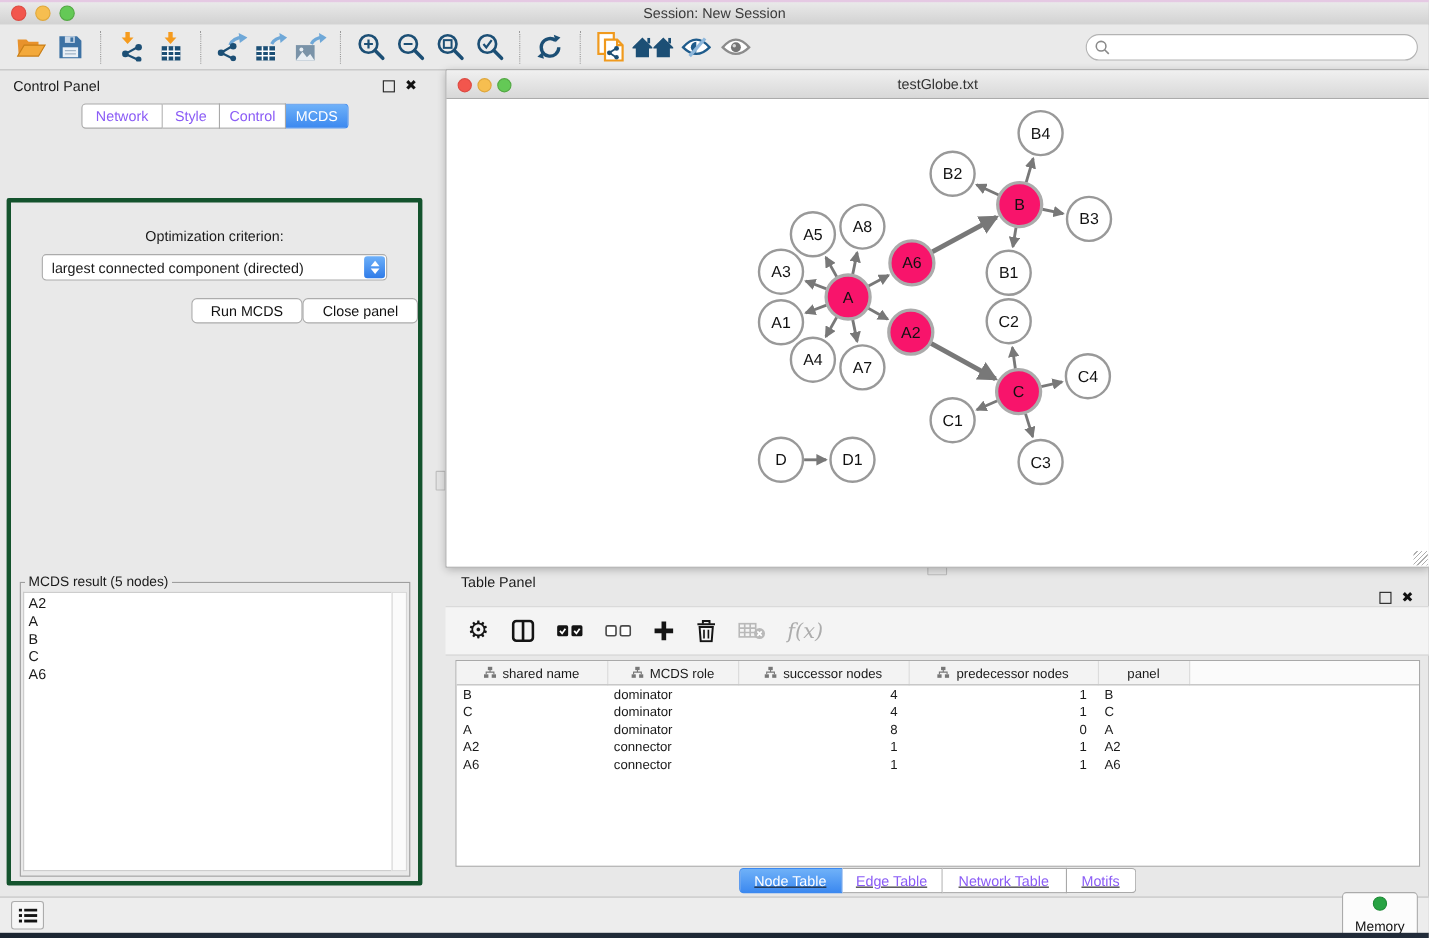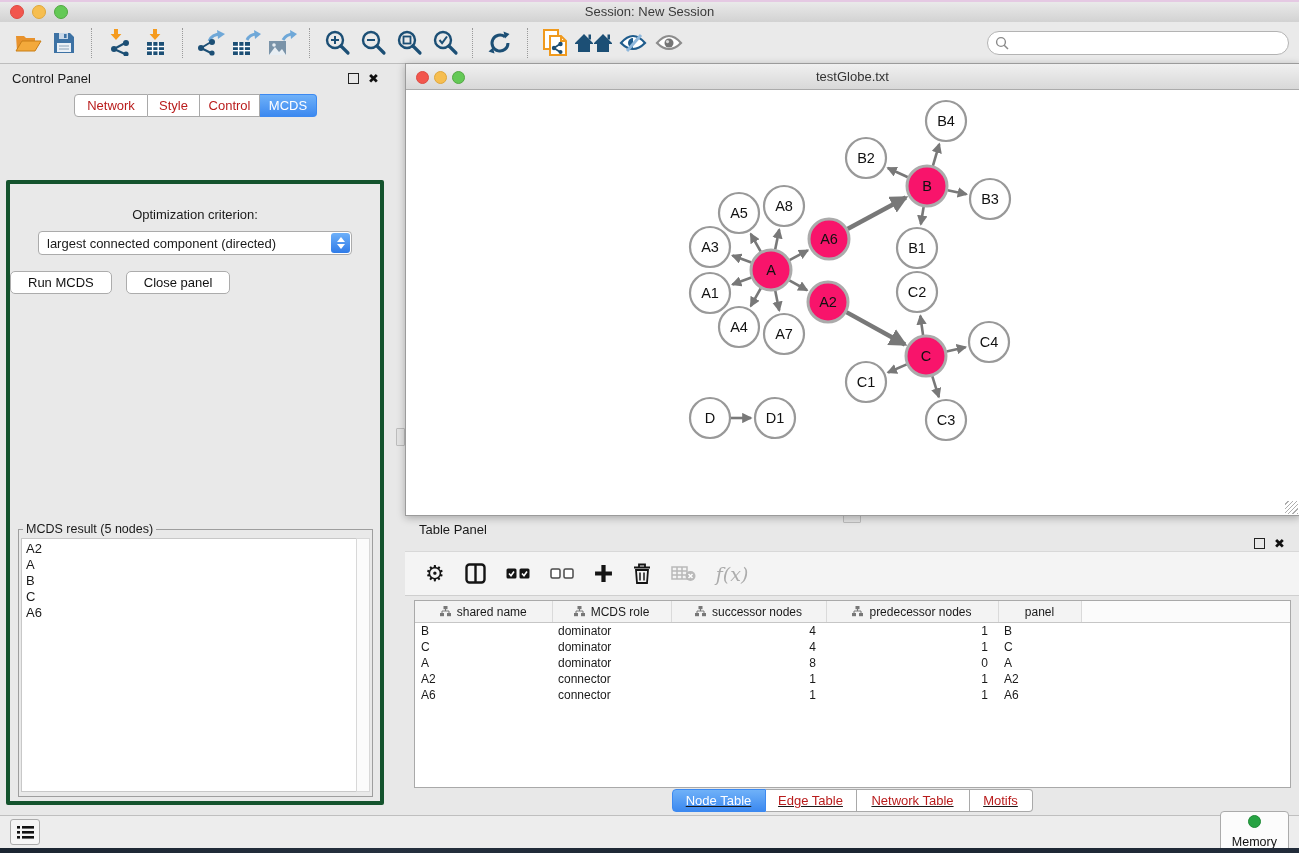--- a/index.html
+++ b/index.html
@@ -24,38 +24,38 @@
     border:1px solid #B3B3B3;border-radius:12px;display:flex;align-items:center;padding-left:7px;}
   .searchbox input{border:none;outline:none;flex:1;font-size:12px;background:transparent;}
   
   .control-panel{position:absolute;left:0;top:63px;width:391px;height:752px;}
   .cp-header{height:26px;display:flex;align-items:center;padding:2px 12px 0 12px;font-size:13px;}
   .panel-icons{margin-left:auto;display:flex;align-items:center;gap:9px;}
   .float-icon{width:9px;height:9px;border:1.6px solid #222;display:inline-block;}
   .close-icon{font-family:"DejaVu Sans",sans-serif;font-size:13px;font-weight:bold;color:#111;line-height:1;}
   .seg-tabs{display:flex;justify-content:center;margin-top:3px;position:relative;z-index:2;}
   .seg{background:#fff;border:1px solid #A9A9A9;border-left:none;padding:3px 0;font-size:13px;
-       text-align:center;color:#b91c1c;}
+       text-align:center;color:#8b5cf6;}
   .seg.first{border-left:1px solid #A9A9A9;border-radius:4px 0 0 4px;}
   .seg.last{border-radius:0 4px 4px 0;}
   .seg.active{background:linear-gradient(#6FB1F8,#3C89F0);border-color:#3C89F0;color:#fff;}
   .cp-body{position:absolute;left:6px;right:7px;top:117px;bottom:10px;background:#E9E9E9;
     border:4px solid #14532d;border-radius:2px;}
   .opt-label{text-align:center;margin-top:23px;font-size:13px;}
   .criterion{margin:9px auto 16px auto;width:312px;height:22px;background:#fff;border:1px solid #ABABAB;
     border-radius:4px;display:flex;align-items:center;position:relative;}
   .criterion .val{flex:1;font-size:13px;padding-left:8px;white-space:nowrap;overflow:hidden;}
   .spinner{width:19px;height:20px;margin:0 1px 0 0;border-radius:3px;
     background:linear-gradient(#6DB0F9,#2F7BE8);display:flex;flex-direction:column;
     align-items:center;justify-content:center;gap:2px;}
   .chev-up{width:0;height:0;border-left:4px solid transparent;border-right:4px solid transparent;
     border-bottom:5px solid #fff;}
   .chev-down{width:0;height:0;border-left:4px solid transparent;border-right:4px solid transparent;
     border-top:5px solid #fff;}
-  .cp-buttons{display:flex;justify-content:flex-start;gap:14px;margin-top:14px;}
+  .cp-buttons{display:flex;justify-content:flex-end;margin-top:14px;}
   .btn{background:#fff;border:1px solid #ACACAC;border-radius:5px;padding:3px 17px;font-size:13px;color:#111;}
   .mcds-fieldset{position:absolute;left:8px;right:7px;top:338px;bottom:4px;
     border:1px solid #9E9E9E;margin:0;padding:2px;}
   .mcds-fieldset legend{font-size:12.5px;padding:0 3px;margin-left:2px;}
   .mcds-wrap{display:flex;height:calc(100% - 2px);}
   .mcds-items{flex:1;background:#fff;border:1px solid #C8C8C8;border-right:none;
     font-size:13px;line-height:16px;padding:2px 4px;overflow:hidden;}
   .mcds-scroll{width:12px;background:#FBFBFB;border:1px solid #D8D8D8;}
   
   .net-window{position:absolute;left:405px;top:63px;width:893px;height:451px;background:#fff;

